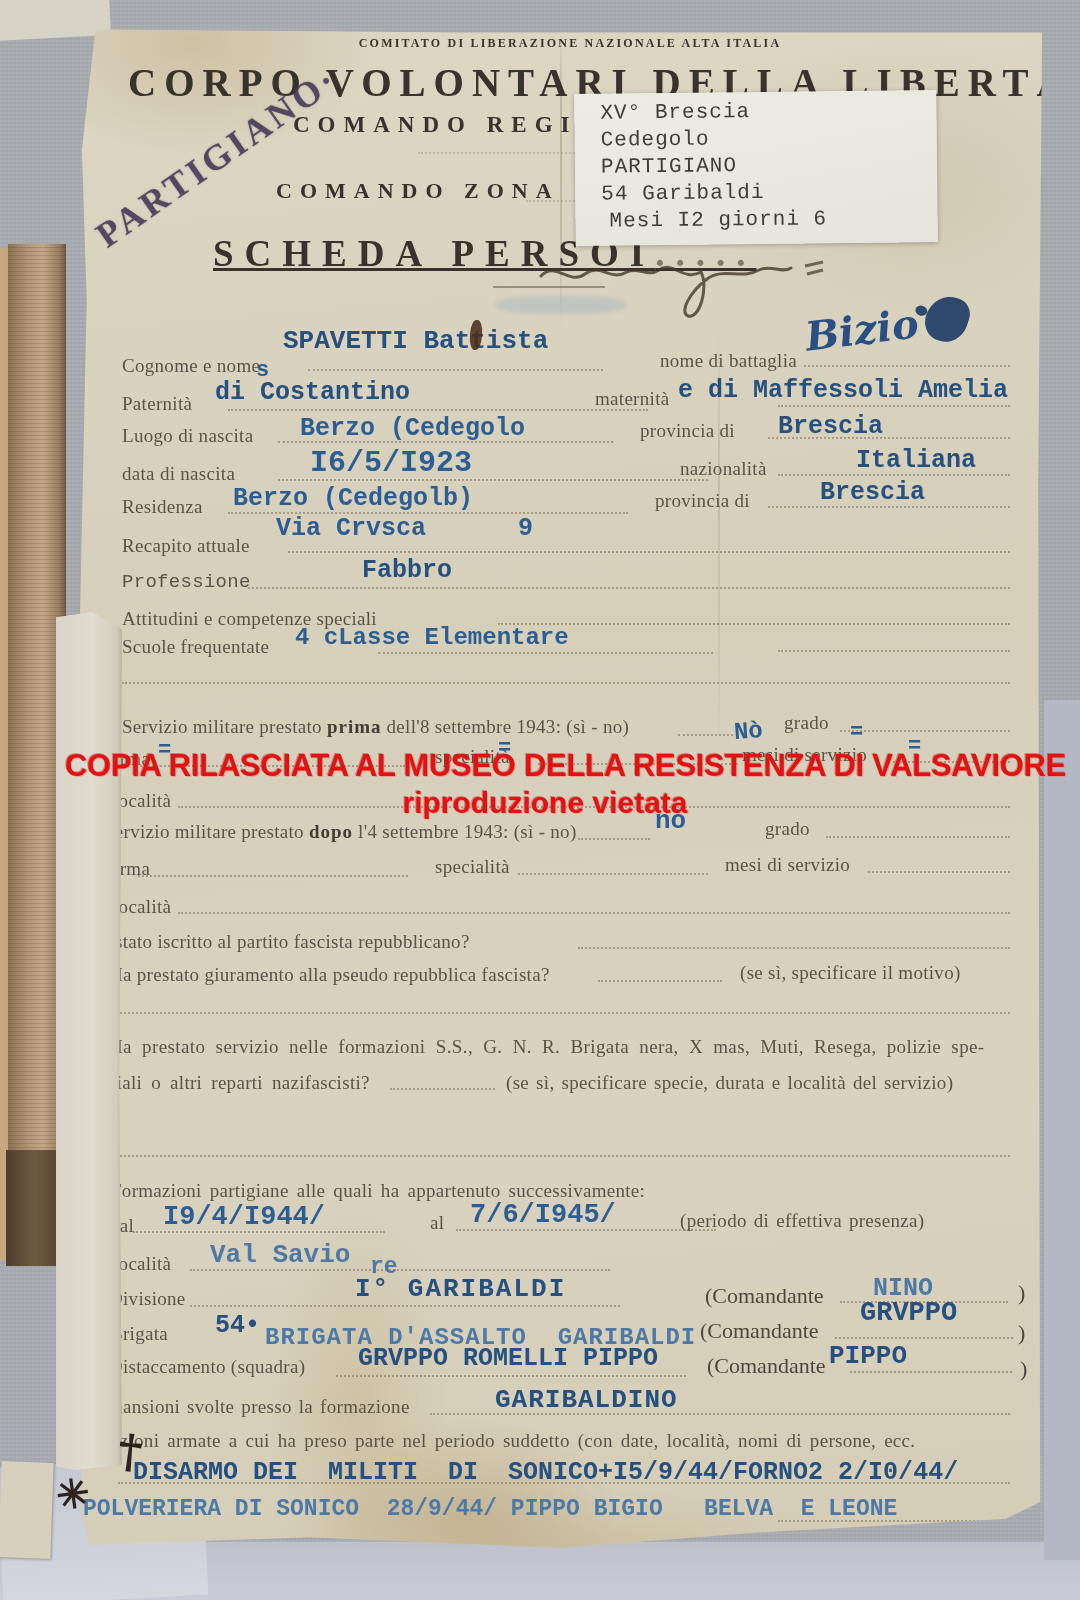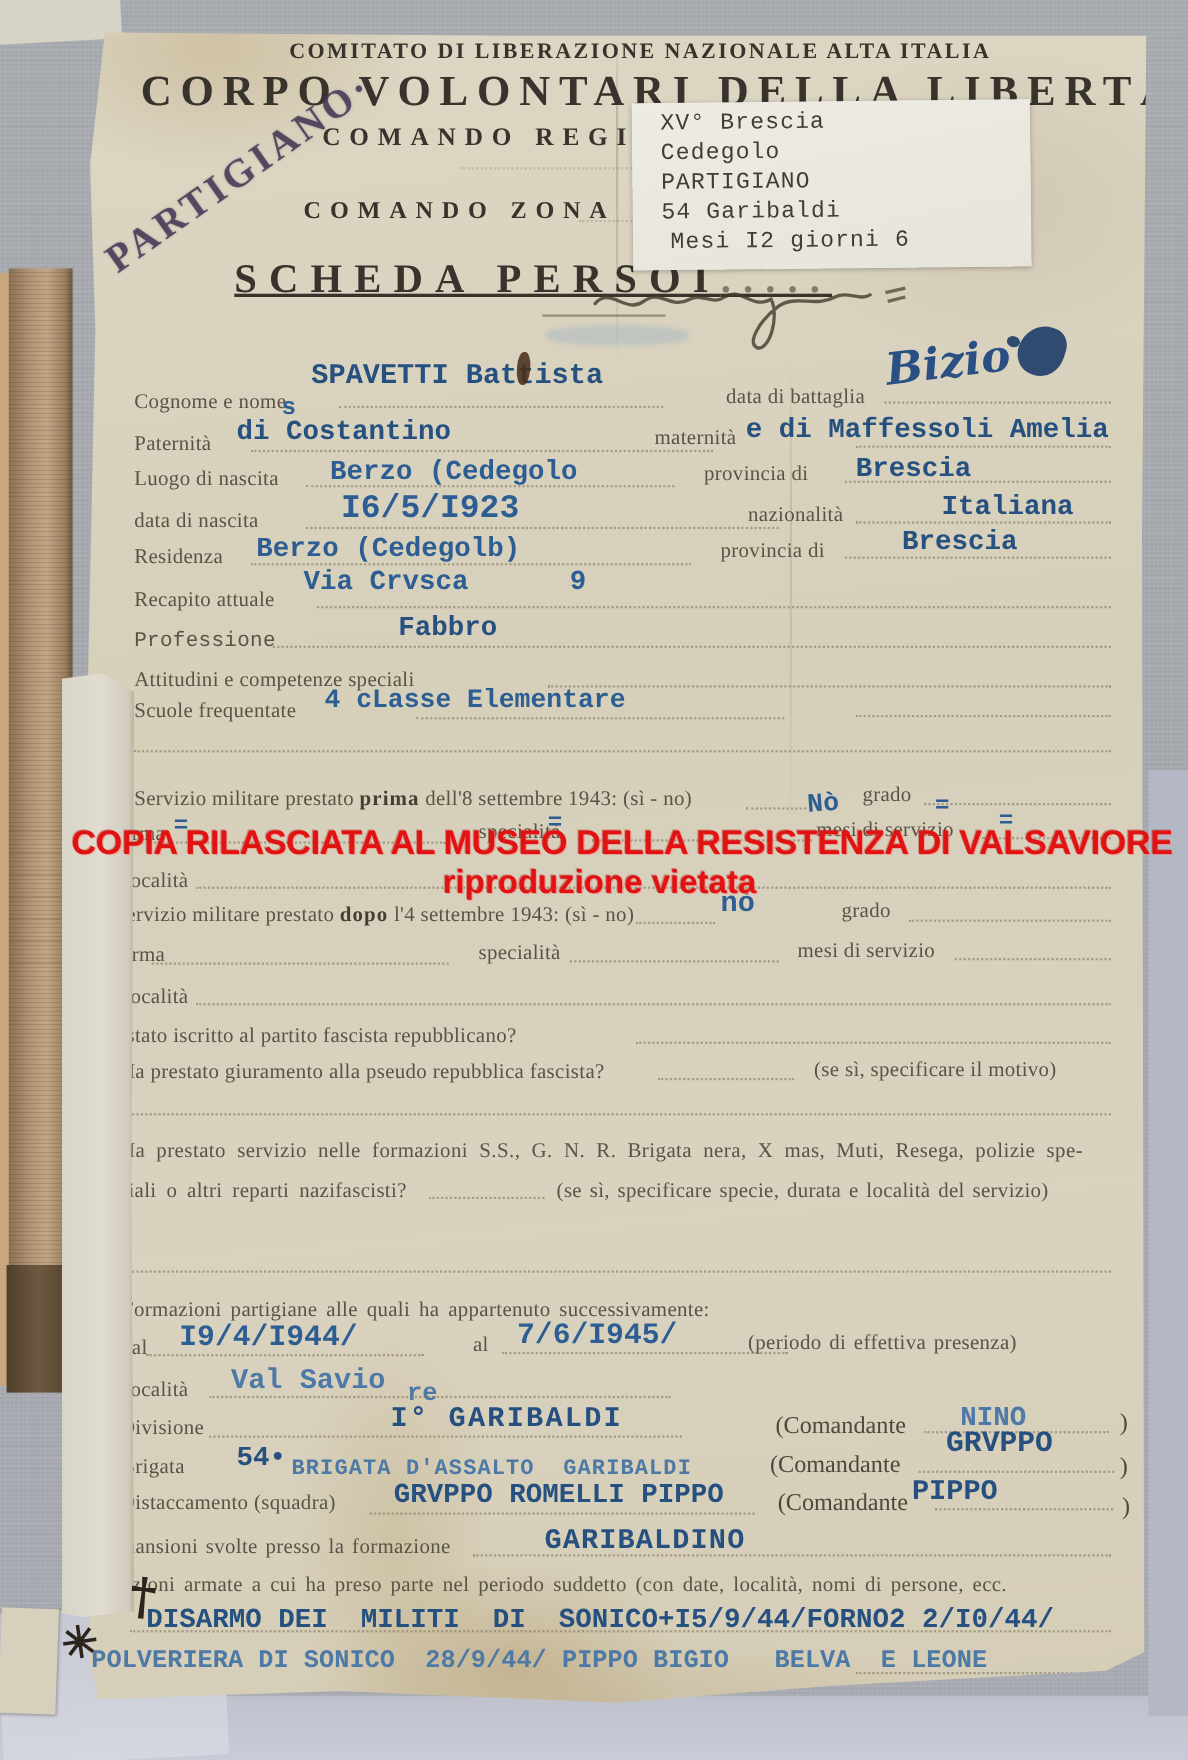--- a/index.html
+++ b/index.html
@@ -102,21 +102,21 @@
 <div class="abs book-cover"></div>
 <div class="abs book-pages"></div>
 <div class="abs book-dark"></div>
 <div class="abs scrap-bl"></div>
 
 <div class="abs paper">
 
   <div class="abs crease-v" style="left:482px;top:0;height:300px;"></div>
   <div class="abs crease-v" style="left:640px;top:300px;height:420px;opacity:.6;"></div>
 
-  <div class="abs hdr" style="left:174px;top:8px;width:660px;text-align:center;font-size:20px;letter-spacing:2.2px;">COMITATO DI LIBERAZIONE NAZIONALE ALTA ITALIA</div>
+  <div class="abs hdr" style="left:162px;top:8px;width:660px;text-align:center;font-size:12px;letter-spacing:2.2px;">COMITATO DI LIBERAZIONE NAZIONALE ALTA ITALIA</div>
   <div class="abs hdr" style="left:50px;top:32px;width:880px;text-align:center;font-size:39px;letter-spacing:8px;">CORPO VOLONTARI DELLA LIBERTÀ</div>
   <div class="abs hdr" style="left:215px;top:84px;font-size:23px;letter-spacing:8px;">COMANDO REGION</div>
   <div class="dl" style="left:340px;top:124px;width:168px;opacity:.5;"></div>
   <div class="abs hdr" style="left:198px;top:150px;font-size:22px;letter-spacing:8px;">COMANDO ZONA</div>
   <div class="dl" style="left:448px;top:172px;width:92px;opacity:.5;"></div>
   <div class="abs hdr" style="left:135px;top:204px;font-size:37px;letter-spacing:11px;text-decoration:underline;">
     <span>SCHEDA PERSOI</span><span style="color:rgba(56,51,44,.55);">.....</span>
   </div>
   <div class="sl" style="left:415px;top:258px;width:112px;"></div>
 
@@ -124,21 +124,21 @@
     <path d="M8,40 C 22,24 36,50 52,38 C 68,26 76,46 94,36 C 106,30 114,42 126,34 C 140,24 150,46 168,36 C 176,52 166,84 155,80 C 146,76 157,56 174,43 C 190,31 208,44 226,34 C 238,28 248,38 258,32" fill="none" stroke="#45382b" stroke-width="3" stroke-linecap="round" opacity=".8"></path>
     <path d="M272,30 l18,-4 M274,38 l16,-4" fill="none" stroke="#45382b" stroke-width="3" opacity=".7"></path>
   </svg>
   <div class="smudge" style="left:418px;top:268px;width:130px;height:18px;"></div>
 
   <div class="lb" style="left:44px;top:327px;">Cognome e nome</div>
   <div class="t" style="left:178px;top:330px;font-size:22px;">s</div>
   <div class="t t2" style="left:205px;top:298px;font-size:26px;">SPAVETTI Battista</div>
   <div class="blot-brown" style="left:392px;top:292px;"></div>
   <div class="dl" style="left:230px;top:341px;width:295px;"></div>
-  <div class="lb" style="left:582px;top:322px;">data di battaglia</div>
+  <div class="lb" style="left:582px;top:322px;">nome di battaglia</div>
   <div class="dl" style="left:726px;top:337px;width:206px;"></div>
   <div class="hw" style="left:727px;top:278px;">Bizio</div>
   <div class="blot-blue" style="left:848px;top:268px;"></div>
 
   <div class="lb" style="left:44px;top:365px;">Paternità</div>
   <div class="t t2" style="left:137px;top:350px;font-size:25px;">di Costantino</div>
   <div class="dl" style="left:150px;top:381px;width:420px;"></div>
   <div class="lb" style="left:517px;top:360px;">maternità</div>
   <div class="t t2" style="left:600px;top:348px;font-size:25px;">e di Maffessoli Amelia</div>
   <div class="dl" style="left:700px;top:377px;width:232px;"></div>
@@ -257,21 +257,21 @@
   <div class="dl" style="left:112px;top:1277px;width:430px;"></div>
   <div class="t t2" style="left:277px;top:1246px;font-size:26px;letter-spacing:2px;">I° GARIBALDI</div>
   <div class="paren" style="left:627px;top:1255px;">(Comandante</div>
   <div class="t t3" style="left:795px;top:1246px;font-size:25px;">NINO</div>
   <div class="dl" style="left:762px;top:1273px;width:168px;"></div>
   <div class="paren" style="left:940px;top:1252px;">)</div>
   <div class="t t2" style="left:782px;top:1270px;font-size:27px;">GRVPPO</div>
 
   <div class="lb" style="left:32px;top:1295px;">Brigata</div>
   <div class="t t2" style="left:137px;top:1283px;font-size:25px;">54•</div>
-  <div class="t t3" style="left:187px;top:1296px;font-size:20px;letter-spacing:1px;">BRIGATA D'ASSALTO  GARIBALDI</div>
+  <div class="t t3" style="left:187px;top:1296px;font-size:24px;letter-spacing:1px;">BRIGATA D'ASSALTO  GARIBALDI</div>
   <div class="paren" style="left:622px;top:1290px;">(Comandante</div>
   <div class="dl" style="left:757px;top:1309px;width:178px;"></div>
   <div class="paren" style="left:940px;top:1292px;">)</div>
 
   <div class="lb" style="left:31px;top:1328px;">Distaccamento (squadra)</div>
   <div class="t t2" style="left:280px;top:1316px;font-size:25px;">GRVPPO ROMELLI PIPPO</div>
   <div class="dl" style="left:258px;top:1347px;width:350px;"></div>
   <div class="paren" style="left:629px;top:1325px;">(Comandante</div>
   <div class="t t2" style="left:751px;top:1313px;font-size:26px;">PIPPO</div>
   <div class="dl" style="left:772px;top:1343px;width:162px;"></div>

